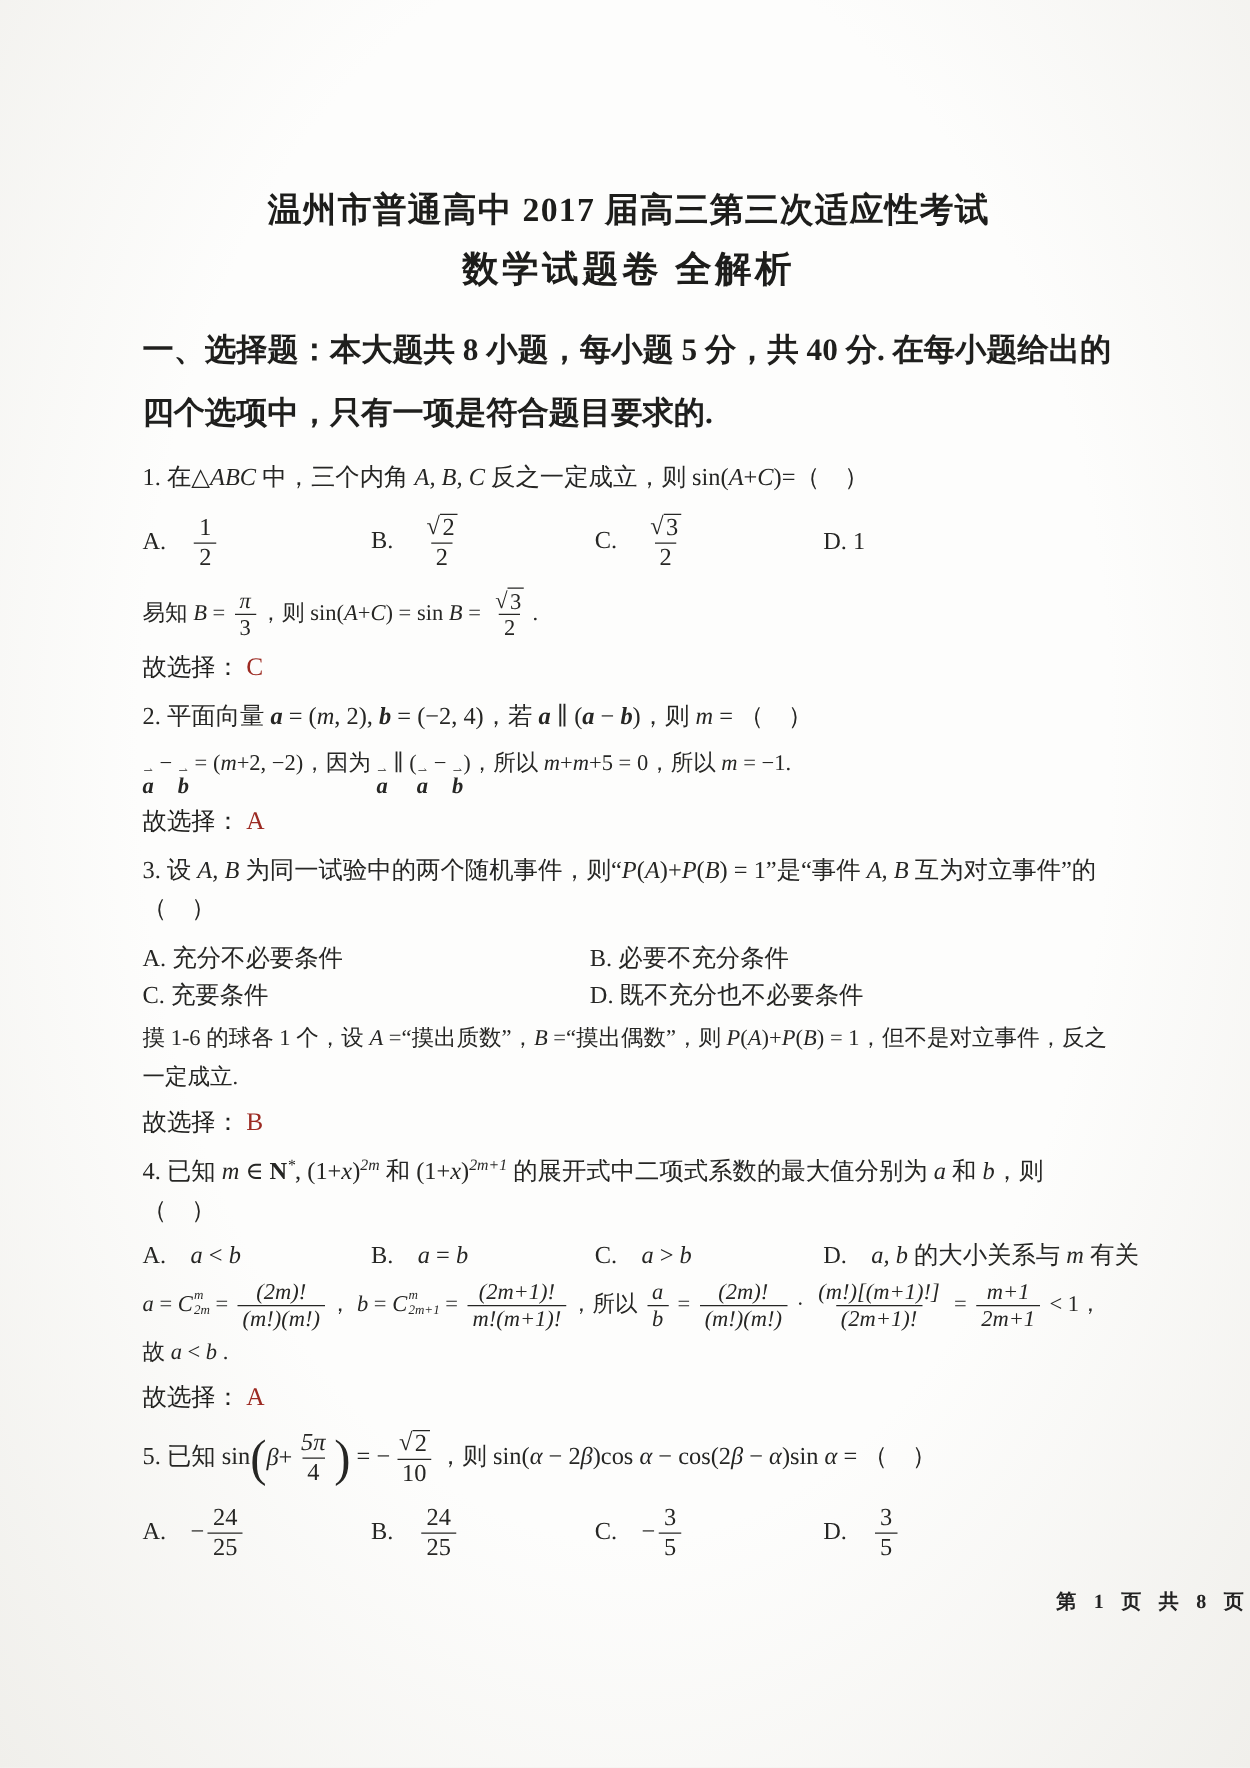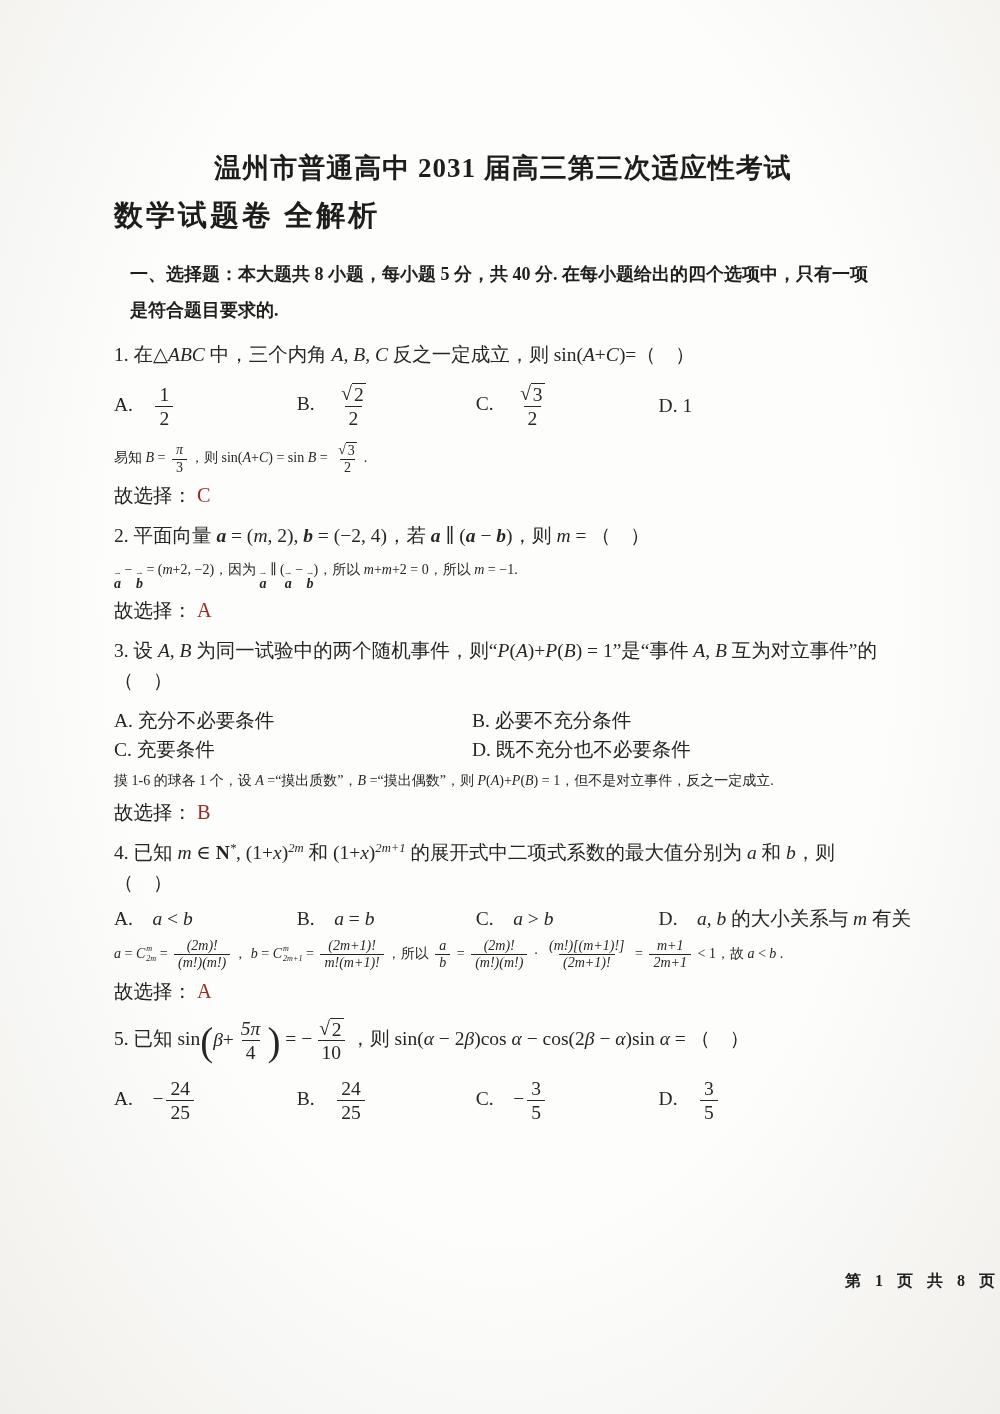--- a/index.html
+++ b/index.html
@@ -9,30 +9,30 @@
     font-family:"Liberation Serif","DejaVu Serif",serif;
     color:#262624;
   }
   .page{
     position:relative;width:1000px;height:1414px;box-sizing:border-box;
     padding:150px 108px 0 114px;
     background:radial-gradient(ellipse at 50% 42%, #fdfdfc 55%, #f0efeb 100%);
     overflow:hidden;
   }
   h1{font-size:27px;font-weight:700;text-align:center;margin:0 0 10px;letter-spacing:1px;color:#1d1d1b;}
-  h2{font-size:29px;font-weight:700;text-align:left;margin:0 0 20px;letter-spacing:3px;color:#1d1d1b;}
-  .intro{font-size:18px;font-weight:700;line-height:2.0;margin:0 16px 8px;color:#1f1f1d;}
+  h2{font-size:29px;font-weight:700;text-align:center;margin:0 0 20px;letter-spacing:3px;color:#1d1d1b;}
+  .intro{font-size:25px;font-weight:700;line-height:2.0;margin:0 0 8px;color:#1f1f1d;}
   .q{margin:0;}
   .stem{font-size:19.5px;line-height:1.55;margin:12px 0 2px;}
   .opts{font-size:19.5px;margin:6px 0 2px;}
   .opts4{display:grid;grid-template-columns:23.5% 23% 23.5% 30%;align-items:center;}
   .opts4.tall{min-height:60px;}
   .opts2{display:grid;grid-template-columns:46% 54%;row-gap:2px;margin:10px 0 6px;}
   .opt{white-space:nowrap;}
-  .sol{font-size:14px;line-height:1.75;margin:6px 0 2px;}
+  .sol{font-size:18px;line-height:1.75;margin:6px 0 2px;}
   .ans{font-size:19.5px;font-weight:400;margin:6px 0 10px;color:#1f1f1d;}
   .ans-letter{color:var(--answer-red,#9c2a22);margin-left:5px;font-size:1.04em;}
   .footer{position:absolute;left:0;right:0;bottom:122px;text-align:right;
           font-size:16px;font-weight:700;letter-spacing:5px;color:#222;}
   
   .t{}
   .b{font-weight:700;}
   .mi{font-style:italic;}
   .sup{font-size:0.65em;vertical-align:super;font-style:italic;}
   .frac{display:inline-flex;flex-direction:column;align-items:center;vertical-align:middle;
@@ -49,21 +49,21 @@
   .scripts{display:inline-flex;flex-direction:column;font-size:0.58em;line-height:1.2;
            margin-left:1px;font-style:italic;}
   .bigp{display:inline-flex;align-items:center;vertical-align:middle;}
   .bp{font-size:2em;font-weight:300;line-height:1;transform:scaleY(1.05);}
   .bpi{display:inline-flex;align-items:center;}
 </style>
 </head>
 <body>
 
 <div class="page">
-  <h1>温州市普通高中 2031 届高三第三次适应性考试</h1>
+  <h1>温州市普通高中 2017 届高三第三次适应性考试</h1>
   <h2>数学试题卷 全解析</h2>
   <p class="intro">一、选择题：本大题共 8 小题，每小题 5 分，共 40 分. 在每小题给出的四个选项中，只有一项是符合题目要求的.</p>
 
   <section class="q">
     <p class="stem"><span class="t">1. 在△</span><span class="mi">ABC</span><span class="t"> 中，三个内角 </span><span class="mi">A, B, C</span><span class="t"> 反之一定成立，则 sin(</span><span class="mi">A</span><span class="t">+</span><span class="mi">C</span><span class="t">)=（　）</span></p>
     <div class="opts opts4 tall">
       <div class="opt"><span class="t">A.　</span><span class="frac">
             <span class="num"><span class="t">1</span></span>
             <span class="den"><span class="t">2</span></span>
           </span></div>
@@ -108,21 +108,21 @@
           <span class="mi b vletter">b</span>
         </span><span class="t"> = (</span><span class="mi">m</span><span class="t">+2, −2)，因为 </span><span class="vec">
           <span class="varrow">⇀</span>
           <span class="mi b vletter">a</span>
         </span><span class="t"> ∥ (</span><span class="vec">
           <span class="varrow">⇀</span>
           <span class="mi b vletter">a</span>
         </span><span class="t"> − </span><span class="vec">
           <span class="varrow">⇀</span>
           <span class="mi b vletter">b</span>
-        </span><span class="t">)，所以 </span><span class="mi">m</span><span class="t">+</span><span class="mi">m</span><span class="t">+2 = 0，所以 </span><span class="mi">m</span><span class="t"> = −1.</span></p>
+        </span><span class="t">)，所以 </span><span class="mi">m</span><span class="t">+</span><span class="mi">m</span><span class="t">+5 = 0，所以 </span><span class="mi">m</span><span class="t"> = −1.</span></p>
     <p class="ans">
       <span class="ans-prefix">故选择：</span><span class="ans-letter">A</span>
     </p>
   </section>
 
   <section class="q">
     <p class="stem"><span class="t">3. 设 </span><span class="mi">A, B</span><span class="t"> 为同一试验中的两个随机事件，则“</span><span class="mi">P</span><span class="t">(</span><span class="mi">A</span><span class="t">)+</span><span class="mi">P</span><span class="t">(</span><span class="mi">B</span><span class="t">) = 1”是“事件 </span><span class="mi">A, B</span><span class="t"> 互为对立事件”的（　）</span></p>
     <div class="opts opts2">
       <div class="opt"><span class="t">A. 充分不必要条件</span></div>
       <div class="opt"><span class="t">B. 必要不充分条件</span></div>

